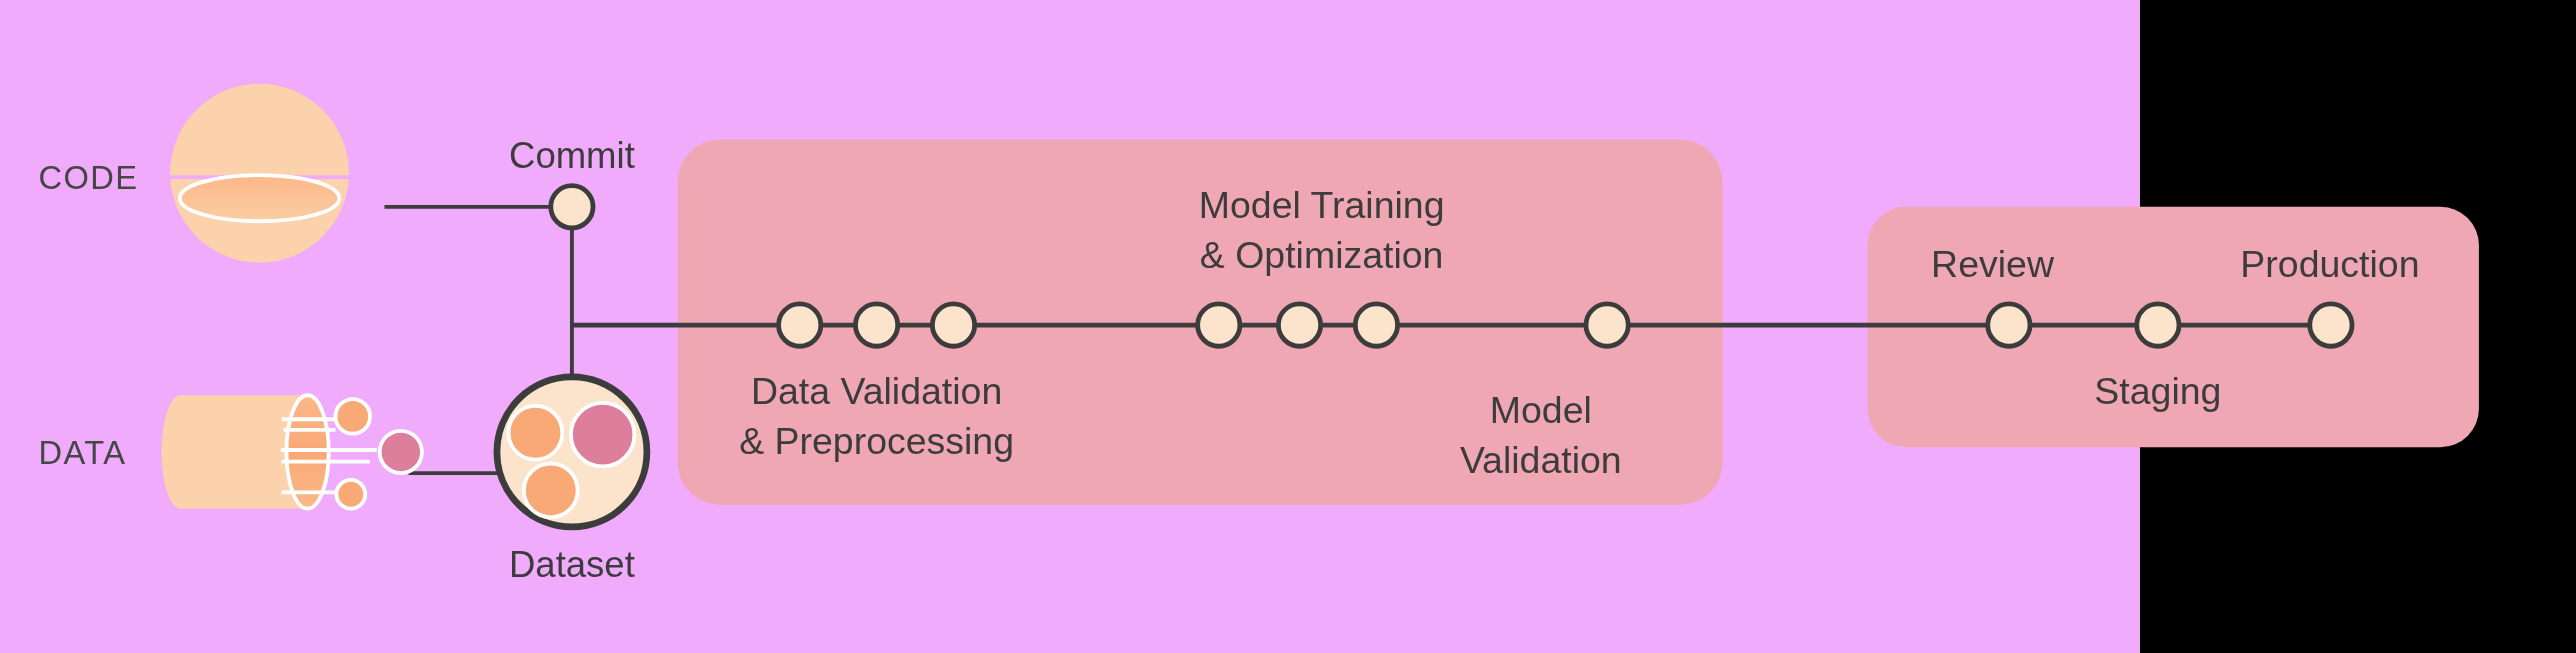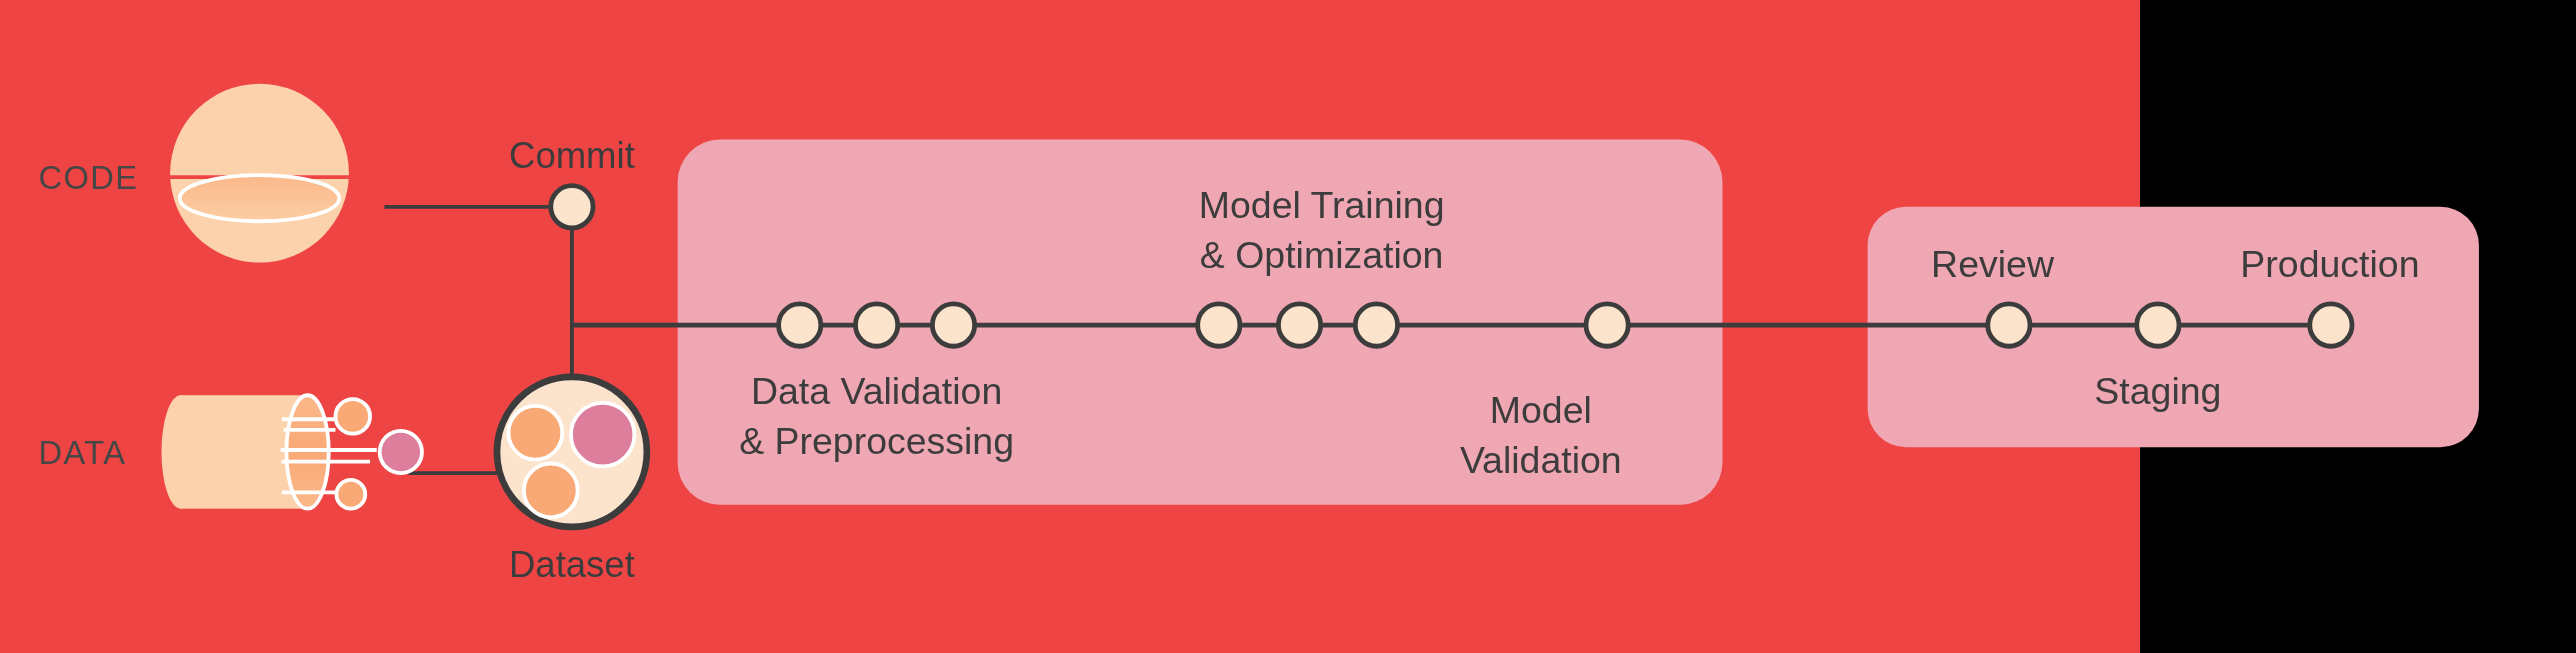--- a/index.html
+++ b/index.html
@@ -11,21 +11,21 @@
   body {
     width: 2576px;
     height: 654px;
     overflow: hidden;
     font-family: "Liberation Sans", sans-serif;
   }
   #stage {
     position: relative;
     width: 2140px;
     height: 654px;
-    background: #ef4444;
+    background: #f0abfc;
   }
   svg.layer {
     position: absolute;
     left: 0;
     top: 0;
     width: 2576px;
     height: 654px;
     display: block;
   }
   .txt {

